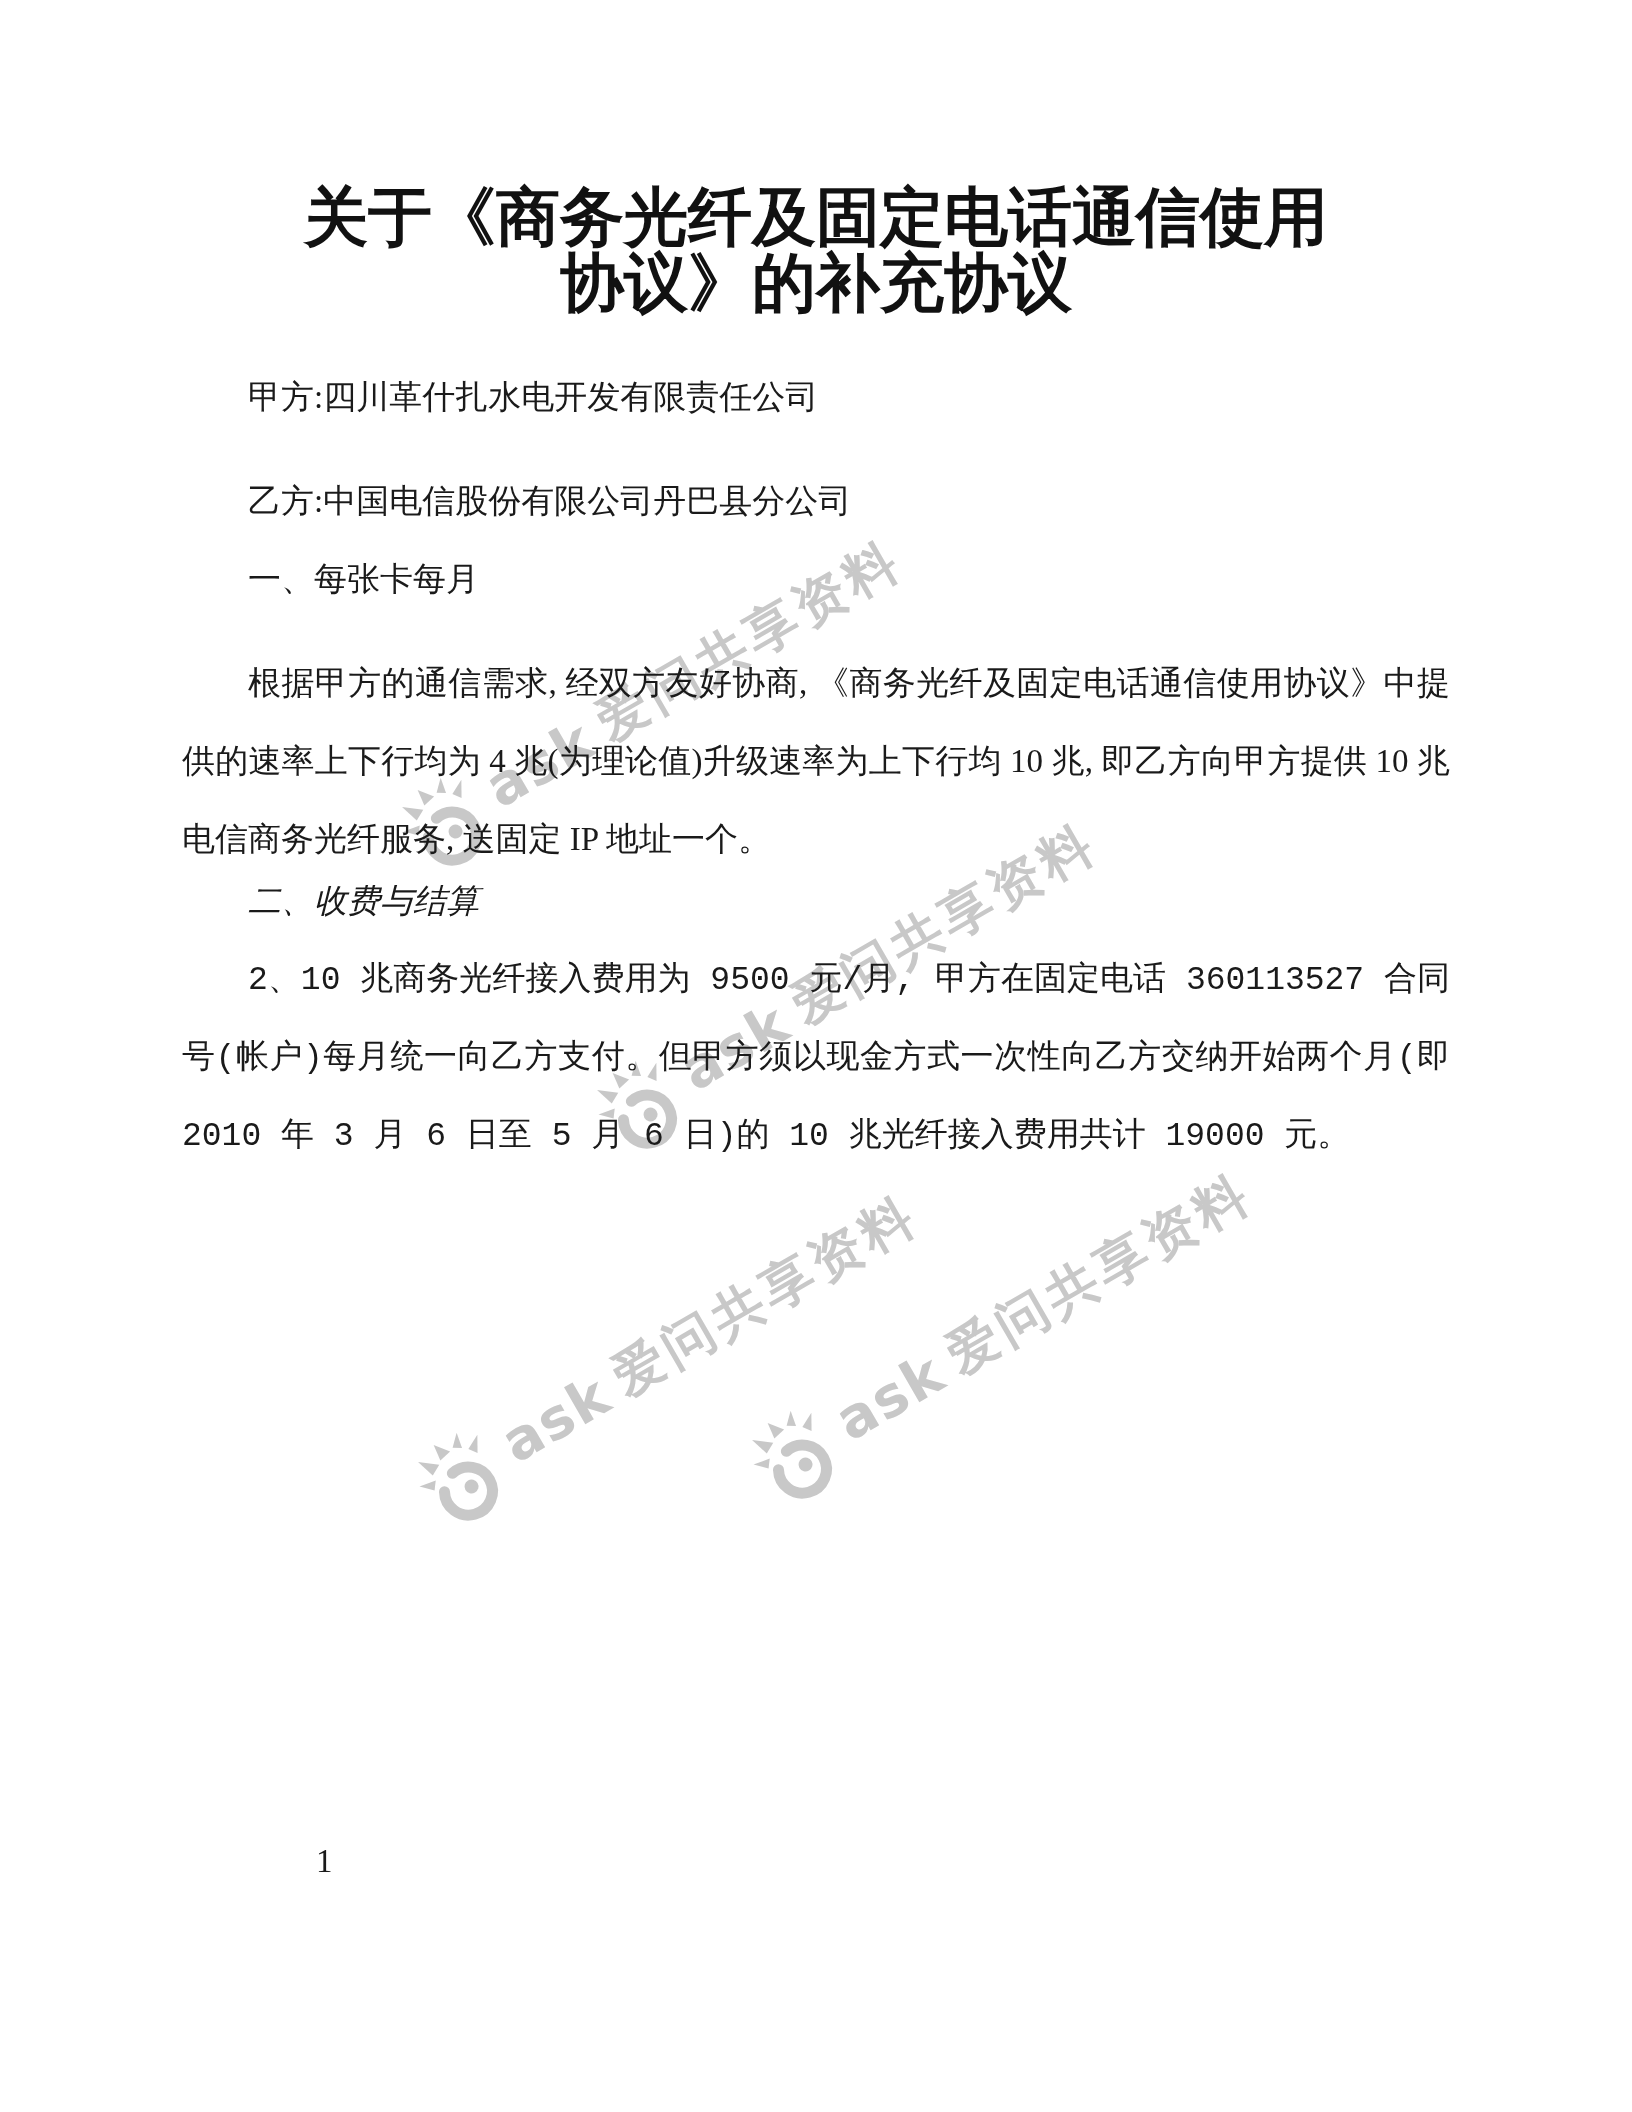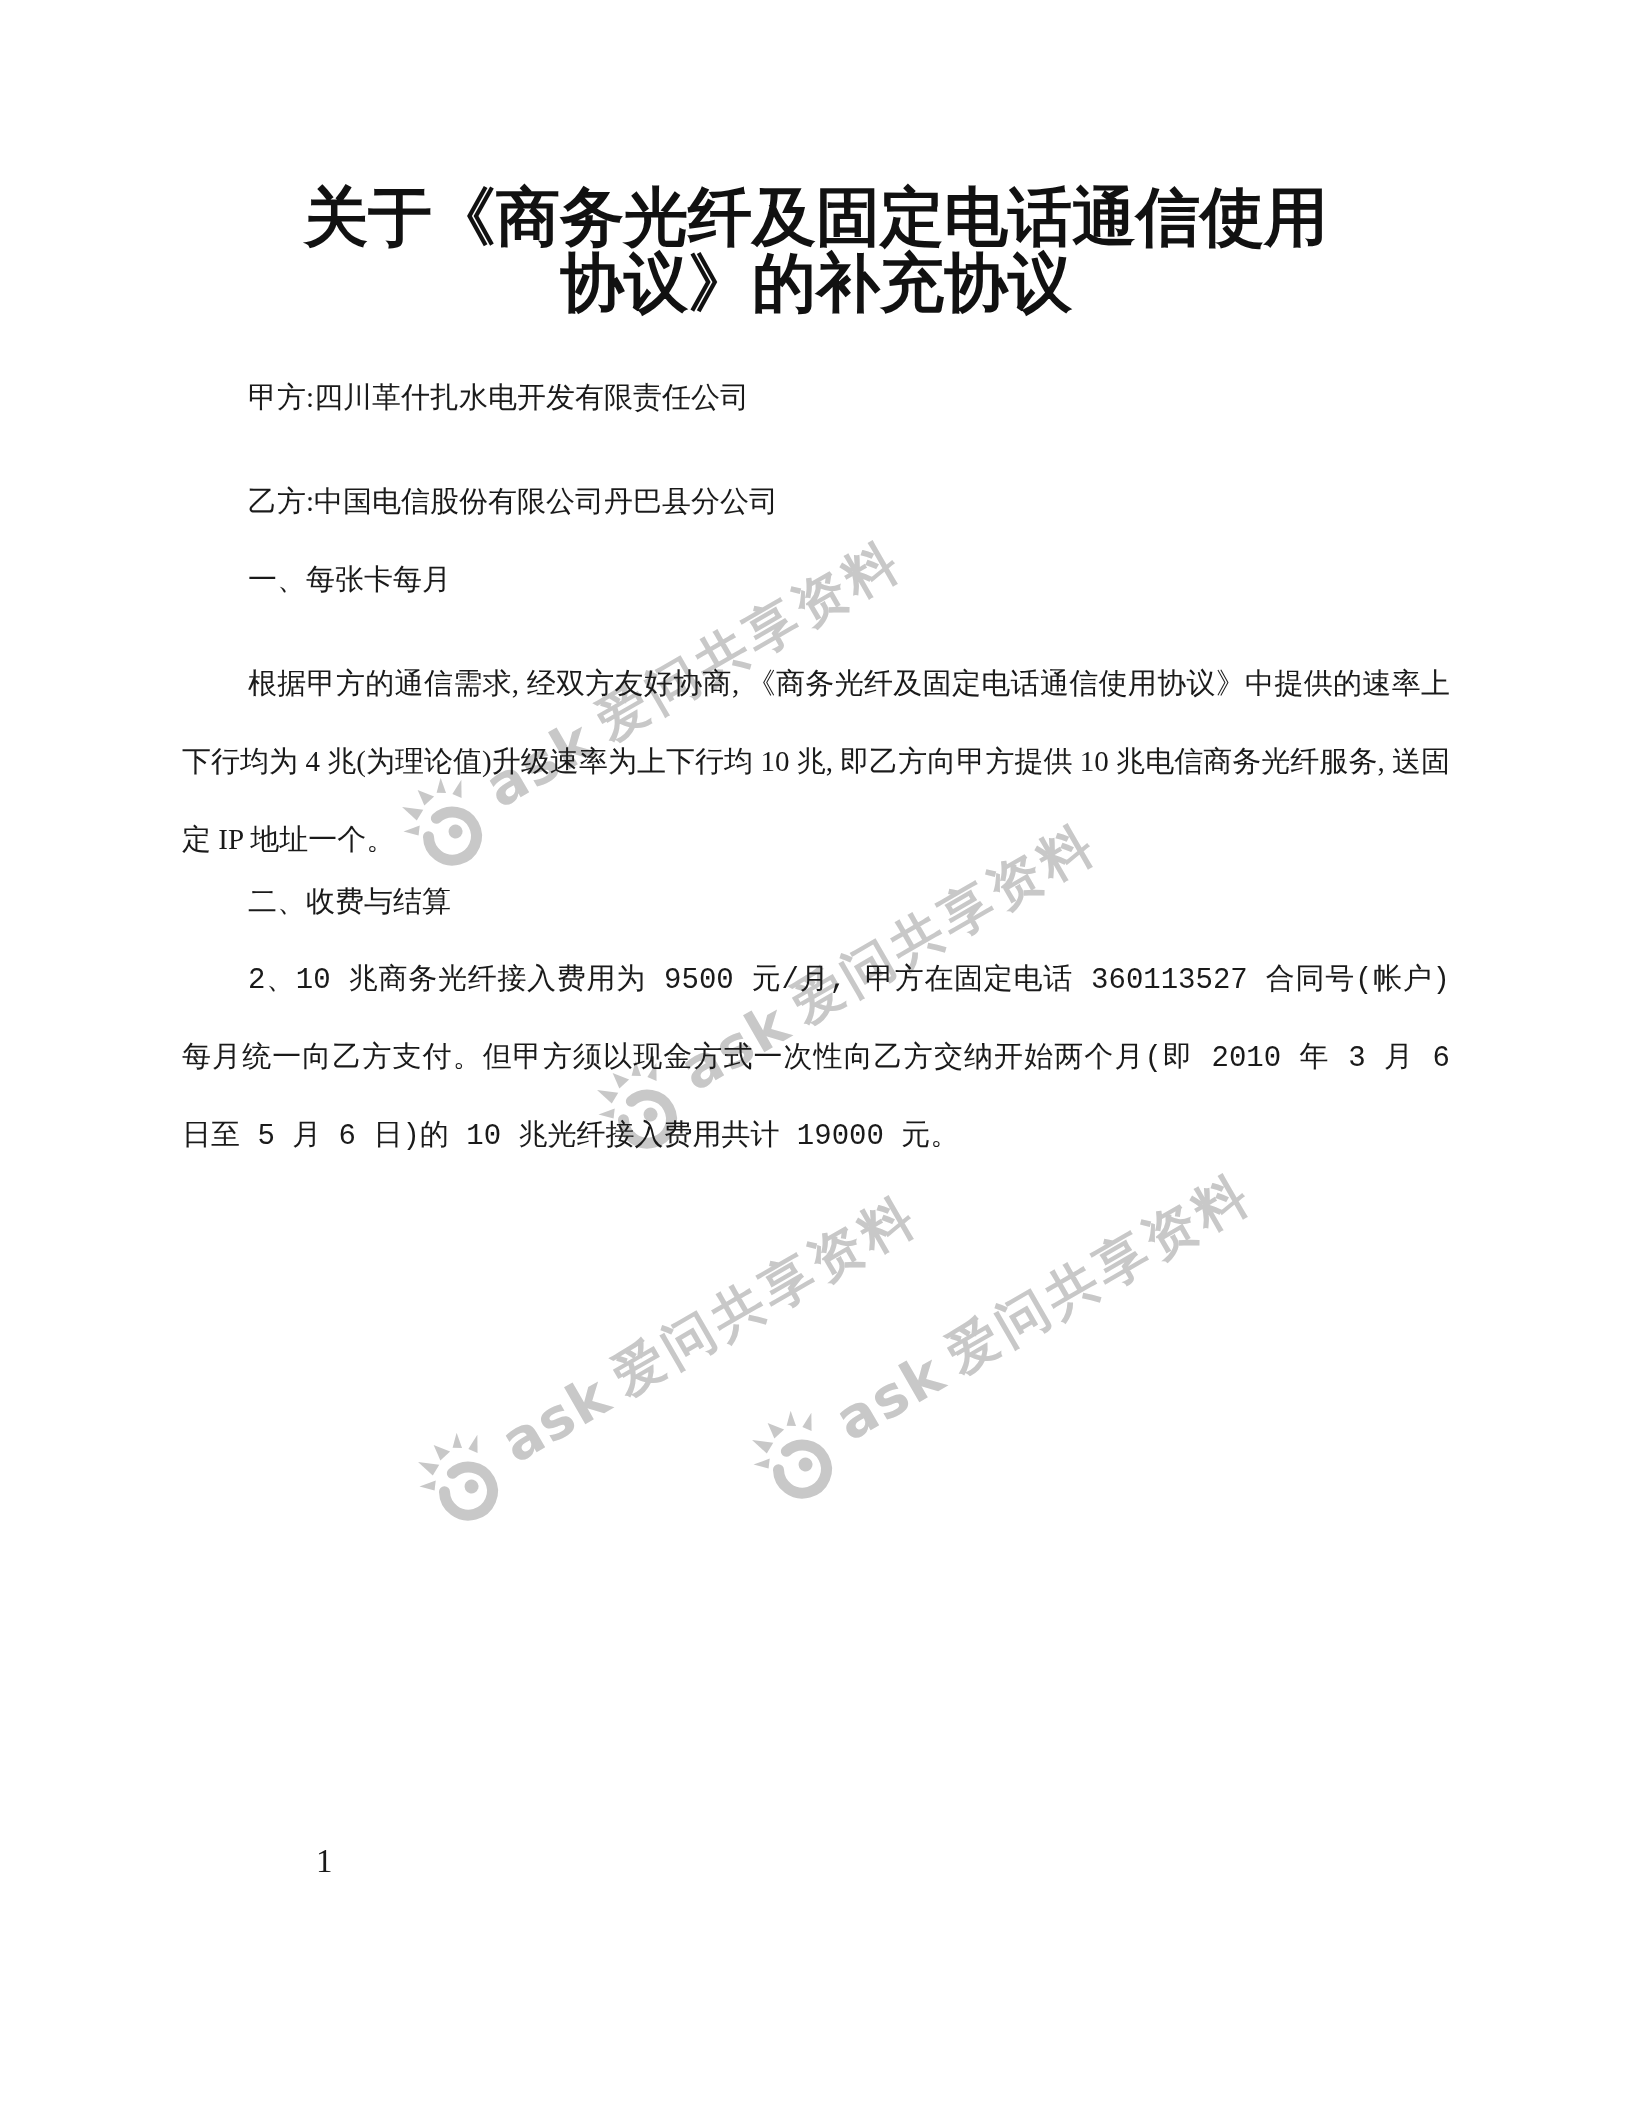--- a/index.html
+++ b/index.html
@@ -56,24 +56,24 @@
     line-height: 66px;
     text-align: center;
     color: #111111;
   }
   .doc-line {
     margin: 26px 0 0;
     line-height: 78px;
     text-align: justify;
     text-indent: 66px;
     font-weight: 400;
-    font-size: 29px;
+    font-size: 33px;
   }
   .doc-line:first-of-type { margin-top: 0; }
-  .h2-tight { margin-top: -16px; }
+  .h2-tight { margin-top: -16px; font-style: italic; }
   .p4-tight { margin-top: 2px; font-family: Liberation Mono, monospace; }
   .p5-tight { margin-top: -14px; }
   .page-number {
     position: absolute;
     left: 316px;
     top: 1822px;
     z-index: 1;
     font-size: 33px;
     line-height: 78px;
   }

